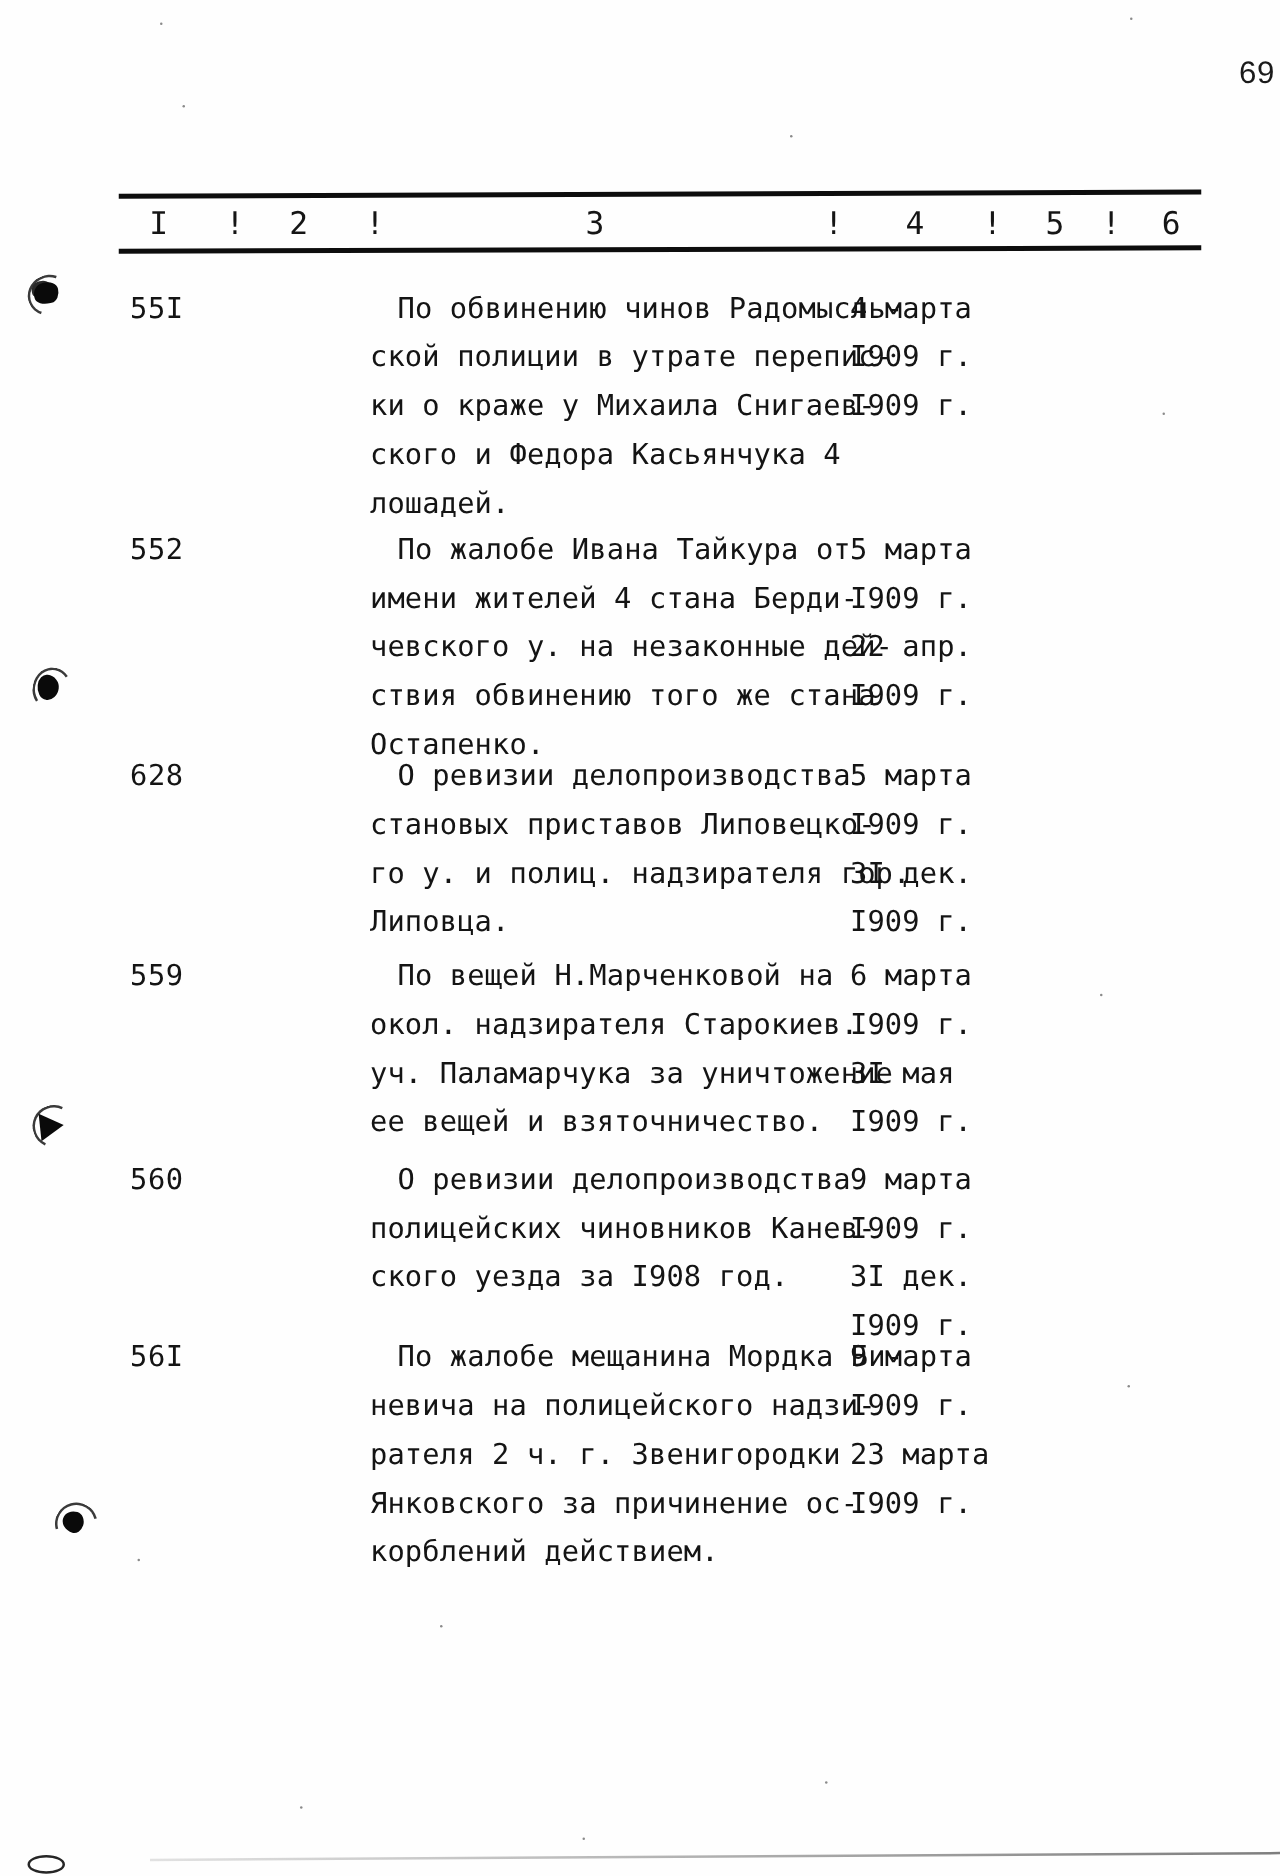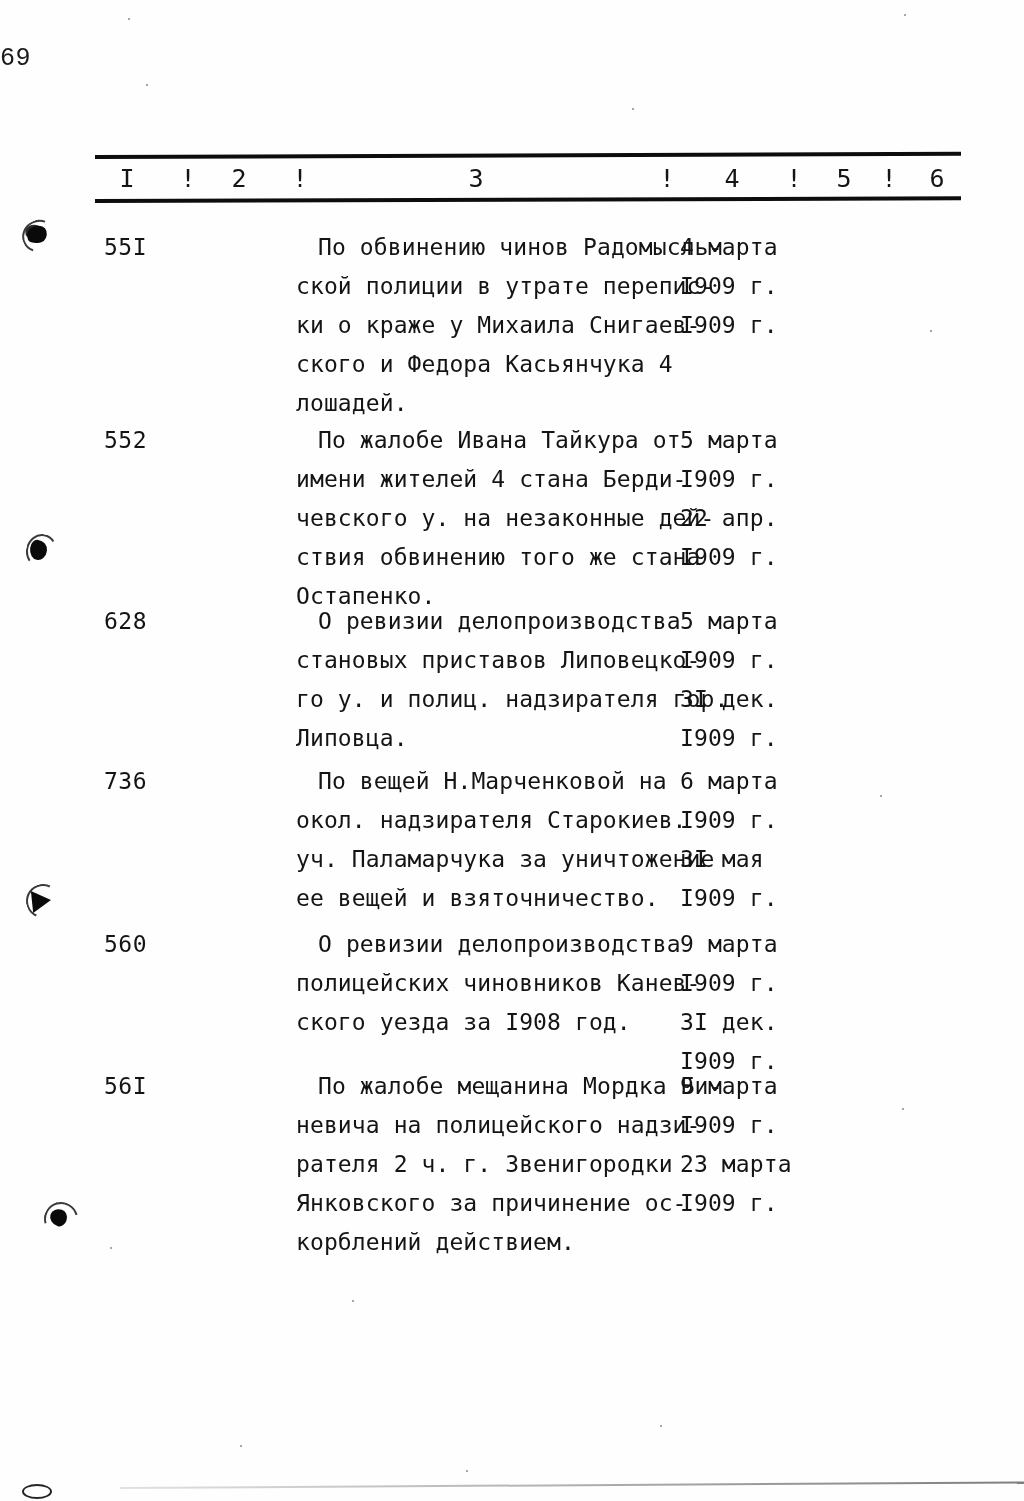--- a/index.html
+++ b/index.html
@@ -18,22 +18,22 @@
     background: #fefefe;
     overflow: hidden;
   }
 
   
   #page-number {
     position: absolute;
     top: 44px;
     left: 0;
     width: 1020px;
-    text-align: left;
-    font-family: Liberation Mono, monospace;
+    text-align: right;
+    font-family: Liberation Sans, sans-serif;
     font-size: 25px;
     letter-spacing: 0.5px;
     color: #1a1a1a;
   }
 
   
   #header-band {
     position: absolute;
     left: 95px;
     top: 155px;
@@ -255,21 +255,21 @@
         <div class="tline">5 марта</div>
         <div class="tline">I909 г.</div>
         <div class="tline">3I дек.</div>
         <div class="tline">I909 г.</div>
       </div>
     </div>
   </div>
 
   <div class="entry" style="top:762px">
     <div class="entry-inner">
-      <div class="idx">736</div>
+      <div class="idx">559</div>
       <div class="body-col">
         <div class="tline indent">По вещей Н.Марченковой на</div>
         <div class="tline">окол. надзирателя Старокиев.</div>
         <div class="tline">уч. Паламарчука за уничтожение</div>
         <div class="tline">ее вещей и взяточничество.</div>
       </div>
       <div class="date-col">
         <div class="tline">6 марта</div>
         <div class="tline">I909 г.</div>
         <div class="tline">3I мая</div>

